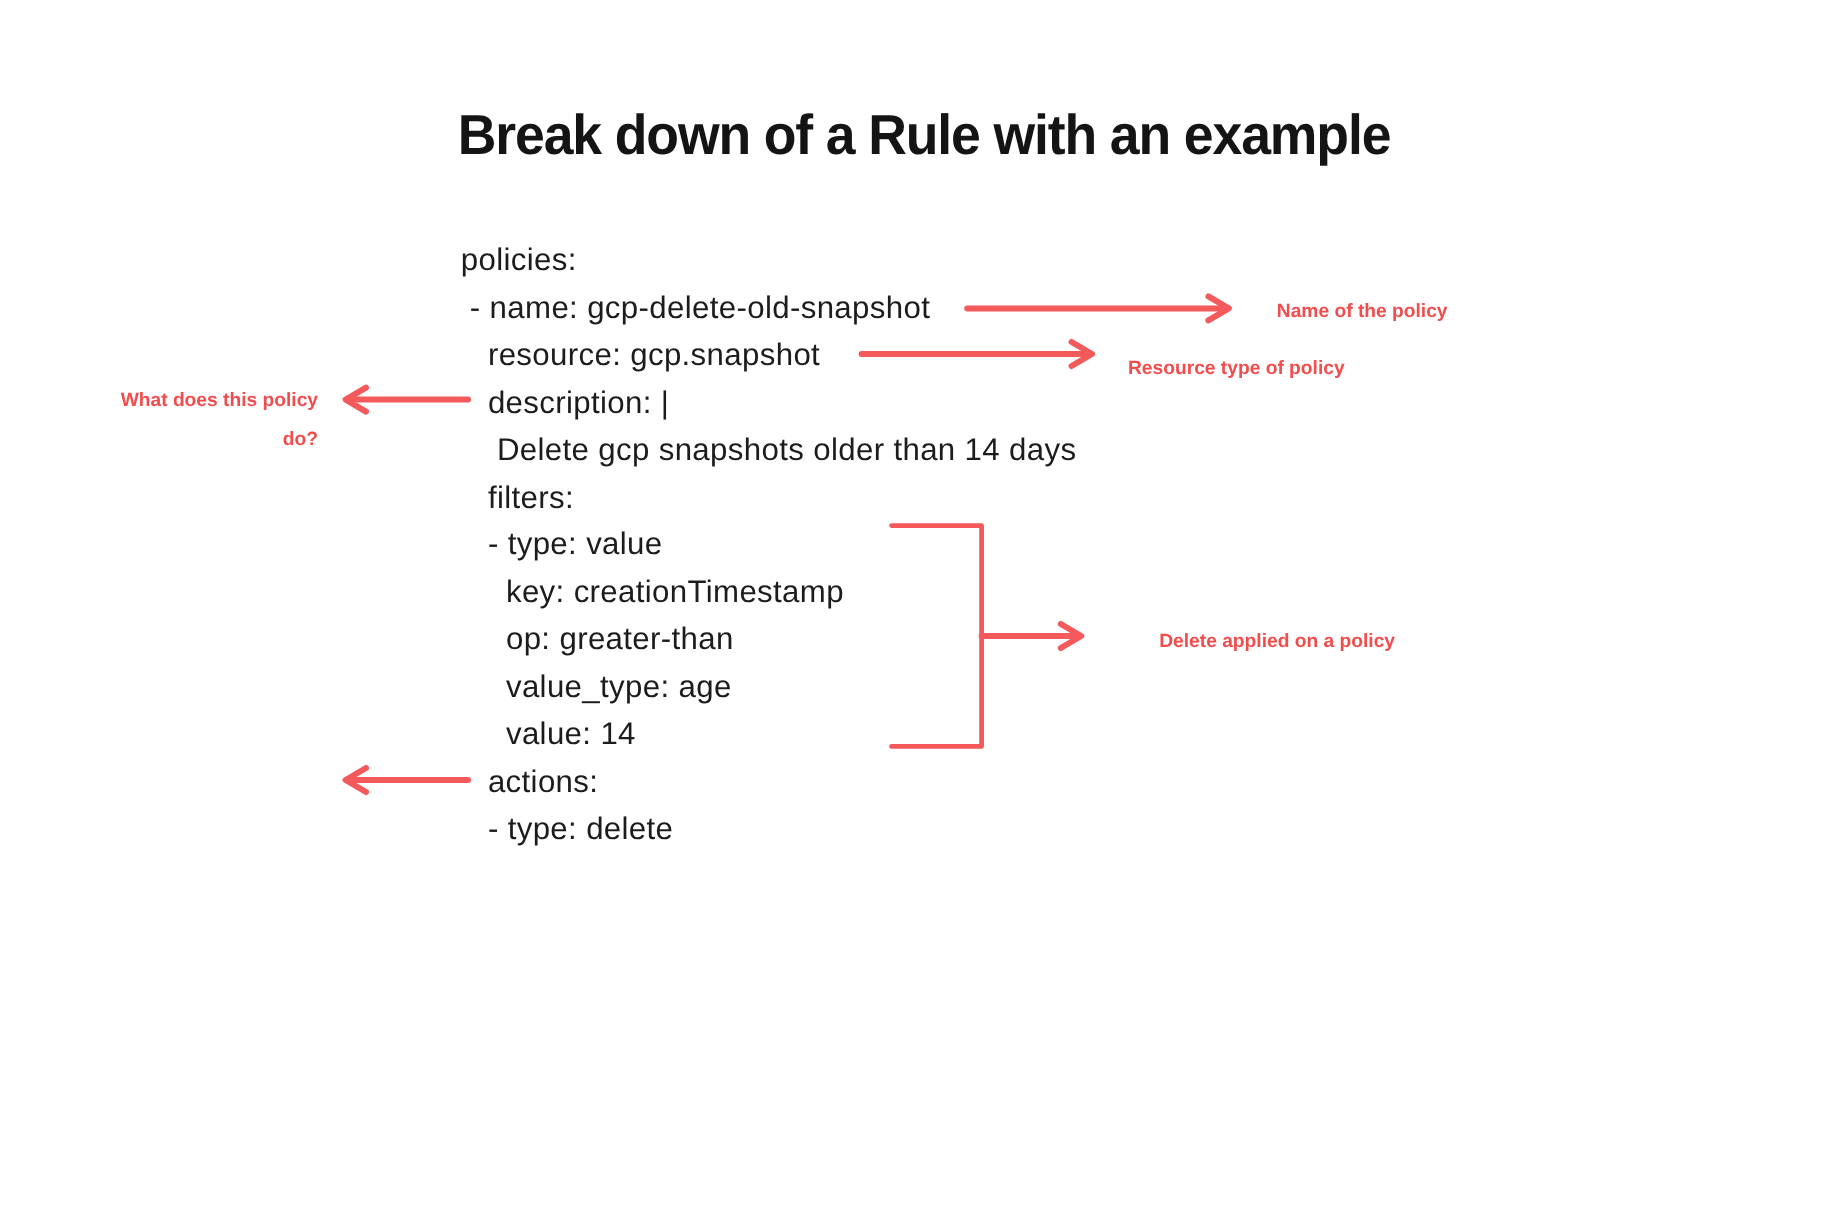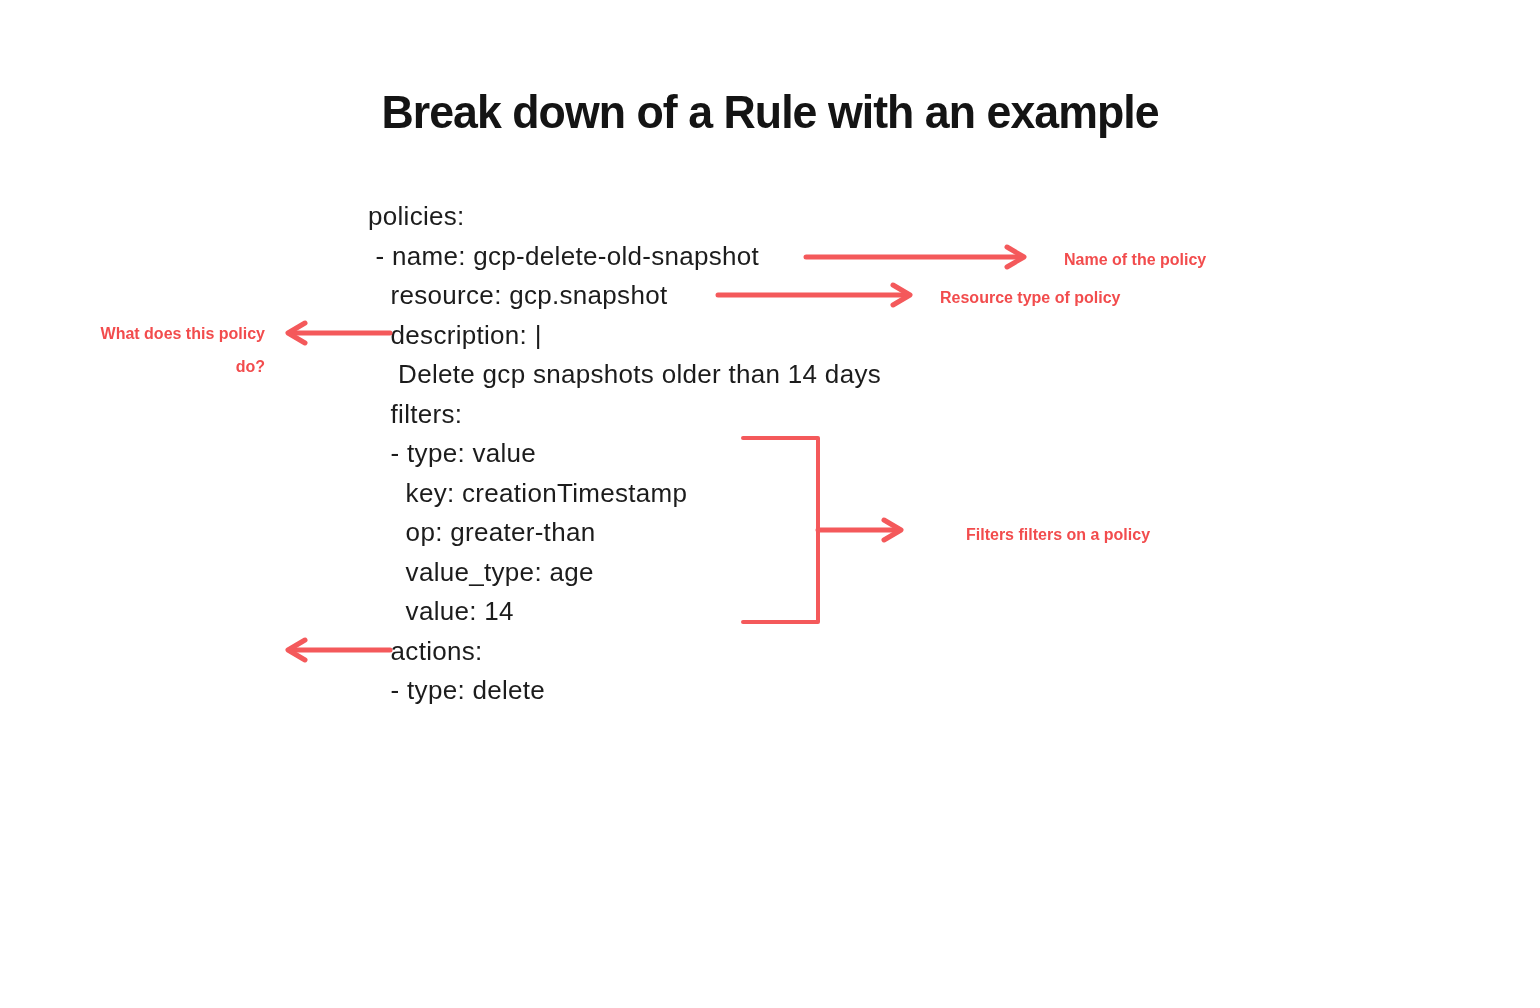--- a/index.html
+++ b/index.html
@@ -20,21 +20,21 @@
     text-align: center;
     font-size: 47px;
     font-weight: 800;
     letter-spacing: -1px;
     color: #141414;
   }
   .title span { display: inline-block; transform: scaleX(0.95); transform-origin: center; }
   .yaml-code {
     position: absolute;
     top: 197px;
-    left: 368px;
+    left: 384px;
     font-family: "Liberation Sans", sans-serif;
     font-size: 26px;
     line-height: 39.5px;
     white-space: pre;
     color: #1c1c1c;
     letter-spacing: 0.3px;
   }
   .red-label {
     position: absolute;
     color: #f24c4d;
@@ -80,34 +80,34 @@
   <svg class="arrow" style="left:800px; top:242px;" width="240" height="30">
     <line x1="6" y1="15" x2="222" y2="15" stroke-width="5"></line>
     <polyline points="207,5 224,15 207,25" stroke-width="5"></polyline>
   </svg>
   <div class="red-label" style="left:1064px; top:243px;">Name of the policy</div>
 
   <svg class="arrow" style="left:712px; top:280px;" width="210" height="30">
     <line x1="6" y1="15" x2="196" y2="15" stroke-width="5"></line>
     <polyline points="181,5 198,15 181,25" stroke-width="5"></polyline>
   </svg>
-  <div class="red-label" style="left:940px; top:281px;">Resource type of policy</div>
+  <div class="red-label" style="left:940px; top:291px;">Resource type of policy</div>
 
   <svg class="arrow" style="left:272px; top:318px;" width="122" height="30">
     <line x1="118" y1="15" x2="18" y2="15" stroke-width="5"></line>
     <polyline points="33,5 16,15 33,25" stroke-width="5"></polyline>
   </svg>
   <div class="red-label center" style="left:75px; top:317px; width:190px;">What does this policy do?</div>
 
   <svg class="arrow" style="left:735px; top:426px;" width="195" height="212">
     <path d="M8 12 H83 V196 H8" stroke-width="4"></path>
     <line x1="83" y1="104" x2="163" y2="104" stroke-width="5"></line>
     <polyline points="149,94 166,104 149,114" stroke-width="5"></polyline>
   </svg>
-  <div class="red-label" style="left:966px; top:518px;">Filters filters on a policy</div>
+  <div class="red-label" style="left:966px; top:518px;">Delete applied on a policy</div>
 
   <svg class="arrow" style="left:272px; top:635px;" width="122" height="30">
     <line x1="118" y1="15" x2="18" y2="15" stroke-width="5"></line>
     <polyline points="33,5 16,15 33,25" stroke-width="5"></polyline>
   </svg>
 
 
 </div>
 
 </body></html>

